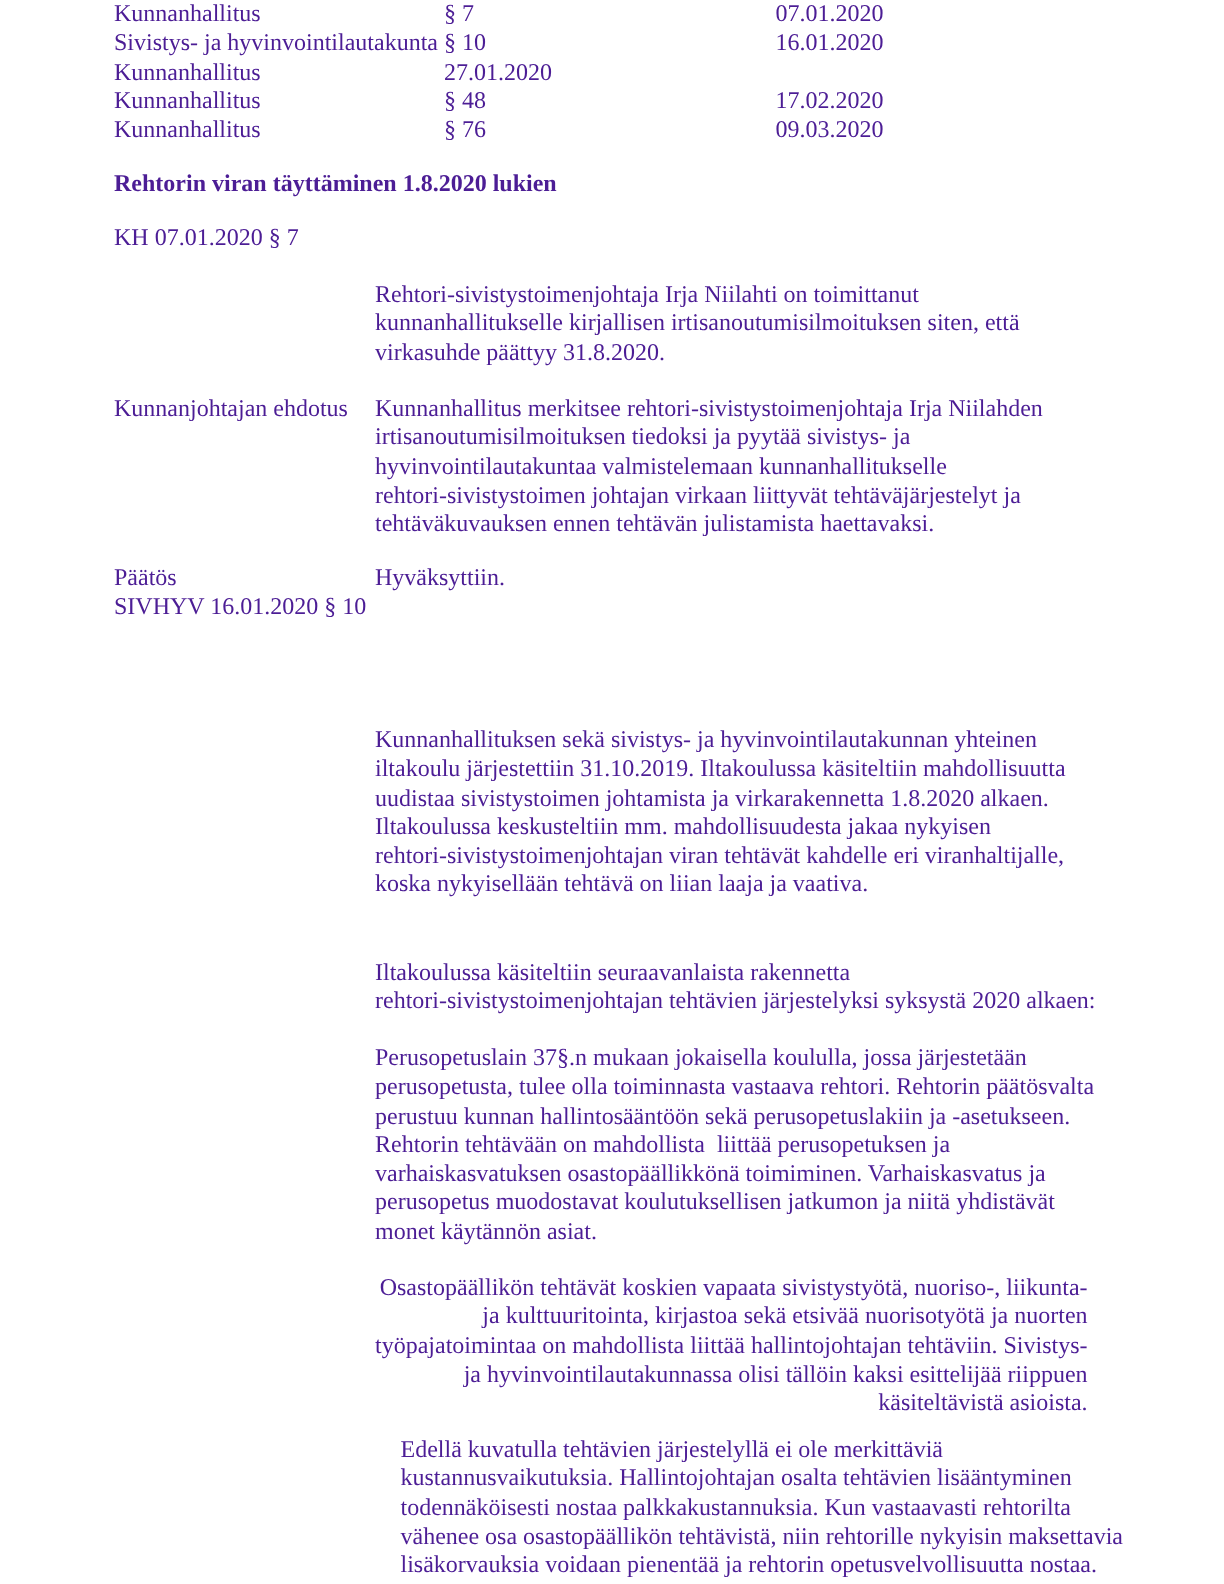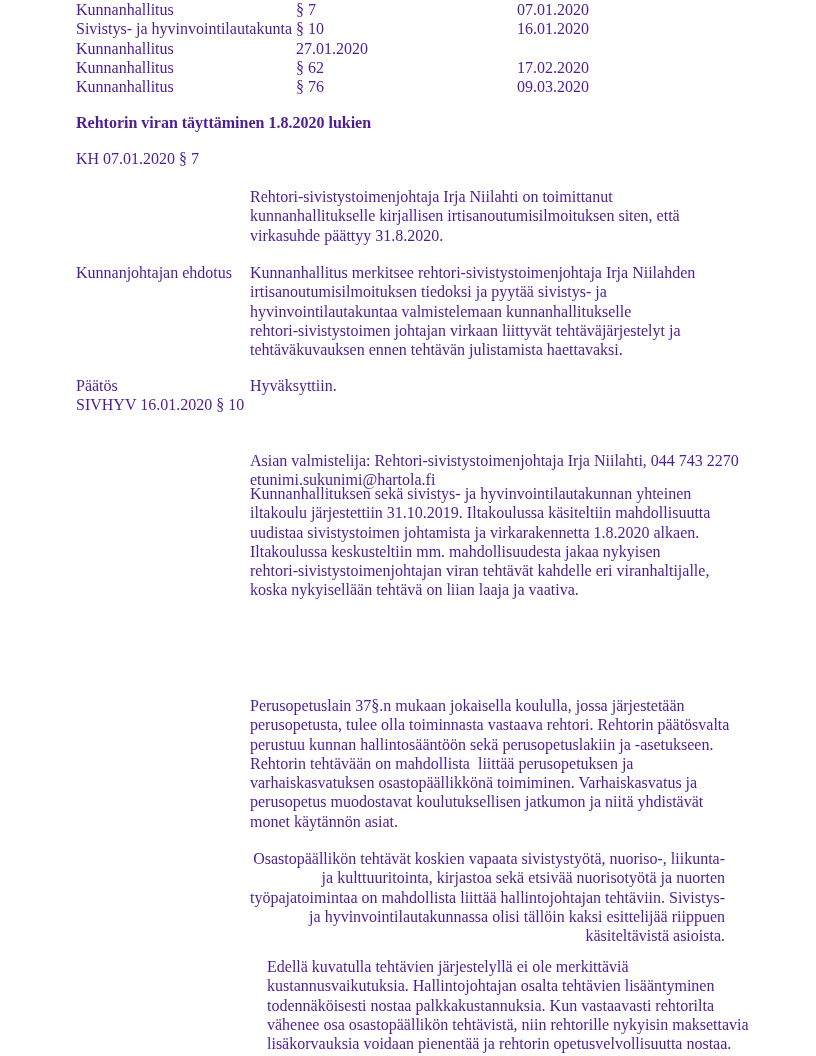--- a/index.html
+++ b/index.html
@@ -57,21 +57,21 @@
       <span class="cell-body">Sivistys- ja hyvinvointilautakunta</span>
       <span class="cell-section">§ 10</span>
       <span class="cell-date">16.01.2020</span>
     </div>
     <div class="history-row">
       <span class="cell-body">Kunnanhallitus</span>
       <span class="cell-date">27.01.2020</span>
     </div>
     <div class="history-row">
       <span class="cell-body">Kunnanhallitus</span>
-      <span class="cell-section">§ 62</span>
+      <span class="cell-section">§ 48</span>
       <span class="cell-date">17.02.2020</span>
     </div>
     <div class="history-row">
       <span class="cell-body">Kunnanhallitus</span>
       <span class="cell-section">§ 76</span>
       <span class="cell-date">09.03.2020</span>
     </div>
   </div>
 
   <div class="abs doc-title">Rehtorin viran täyttäminen 1.8.2020 lukien</div>
@@ -86,30 +86,30 @@
   <div class="abs body-col pre p-proposal">Kunnanhallitus merkitsee rehtori-sivistystoimenjohtaja Irja Niilahden
 irtisanoutumisilmoituksen tiedoksi ja pyytää sivistys- ja
 hyvinvointilautakuntaa valmistelemaan kunnanhallitukselle
 rehtori-sivistystoimen johtajan virkaan liittyvät tehtäväjärjestelyt ja
 tehtäväkuvauksen ennen tehtävän julistamista haettavaksi.</div>
 
   <div class="abs label-col l-decision">Päätös</div>
   <div class="abs body-col pre p-decision">Hyväksyttiin.</div>
   <div class="abs label-col l-sivhyv">SIVHYV 16.01.2020 § 10</div>
 
-  <div class="abs body-col pre p-preparer">Asian valmistelija: Rehtori-sivistystoimenjohtaja Irja Niilahti, 044 743 2270
-etunimi.sukunimi@hartola.fi</div>
 
   <div class="abs body-col pre p-background">Kunnanhallituksen sekä sivistys- ja hyvinvointilautakunnan yhteinen
 iltakoulu järjestettiin 31.10.2019. Iltakoulussa käsiteltiin mahdollisuutta
 uudistaa sivistystoimen johtamista ja virkarakennetta 1.8.2020 alkaen.
 Iltakoulussa keskusteltiin mm. mahdollisuudesta jakaa nykyisen
 rehtori-sivistystoimenjohtajan viran tehtävät kahdelle eri viranhaltijalle,
 koska nykyisellään tehtävä on liian laaja ja vaativa.</div>
 
+  <div class="abs body-col pre p-intro">Iltakoulussa käsiteltiin seuraavanlaista rakennetta
+rehtori-sivistystoimenjohtajan tehtävien järjestelyksi syksystä 2020 alkaen:</div>
 
   <div class="abs body-col pre p-rehtori">Perusopetuslain 37§.n mukaan jokaisella koululla, jossa järjestetään
 perusopetusta, tulee olla toiminnasta vastaava rehtori. Rehtorin päätösvalta
 perustuu kunnan hallintosääntöön sekä perusopetuslakiin ja -asetukseen.
 Rehtorin tehtävään on mahdollista  liittää perusopetuksen ja
 varhaiskasvatuksen osastopäällikkönä toimiminen. Varhaiskasvatus ja
 perusopetus muodostavat koulutuksellisen jatkumon ja niitä yhdistävät
 monet käytännön asiat.</div>
 
   <div class="abs body-col pre p-osasto">Osastopäällikön tehtävät koskien vapaata sivistystyötä, nuoriso-, liikunta-

